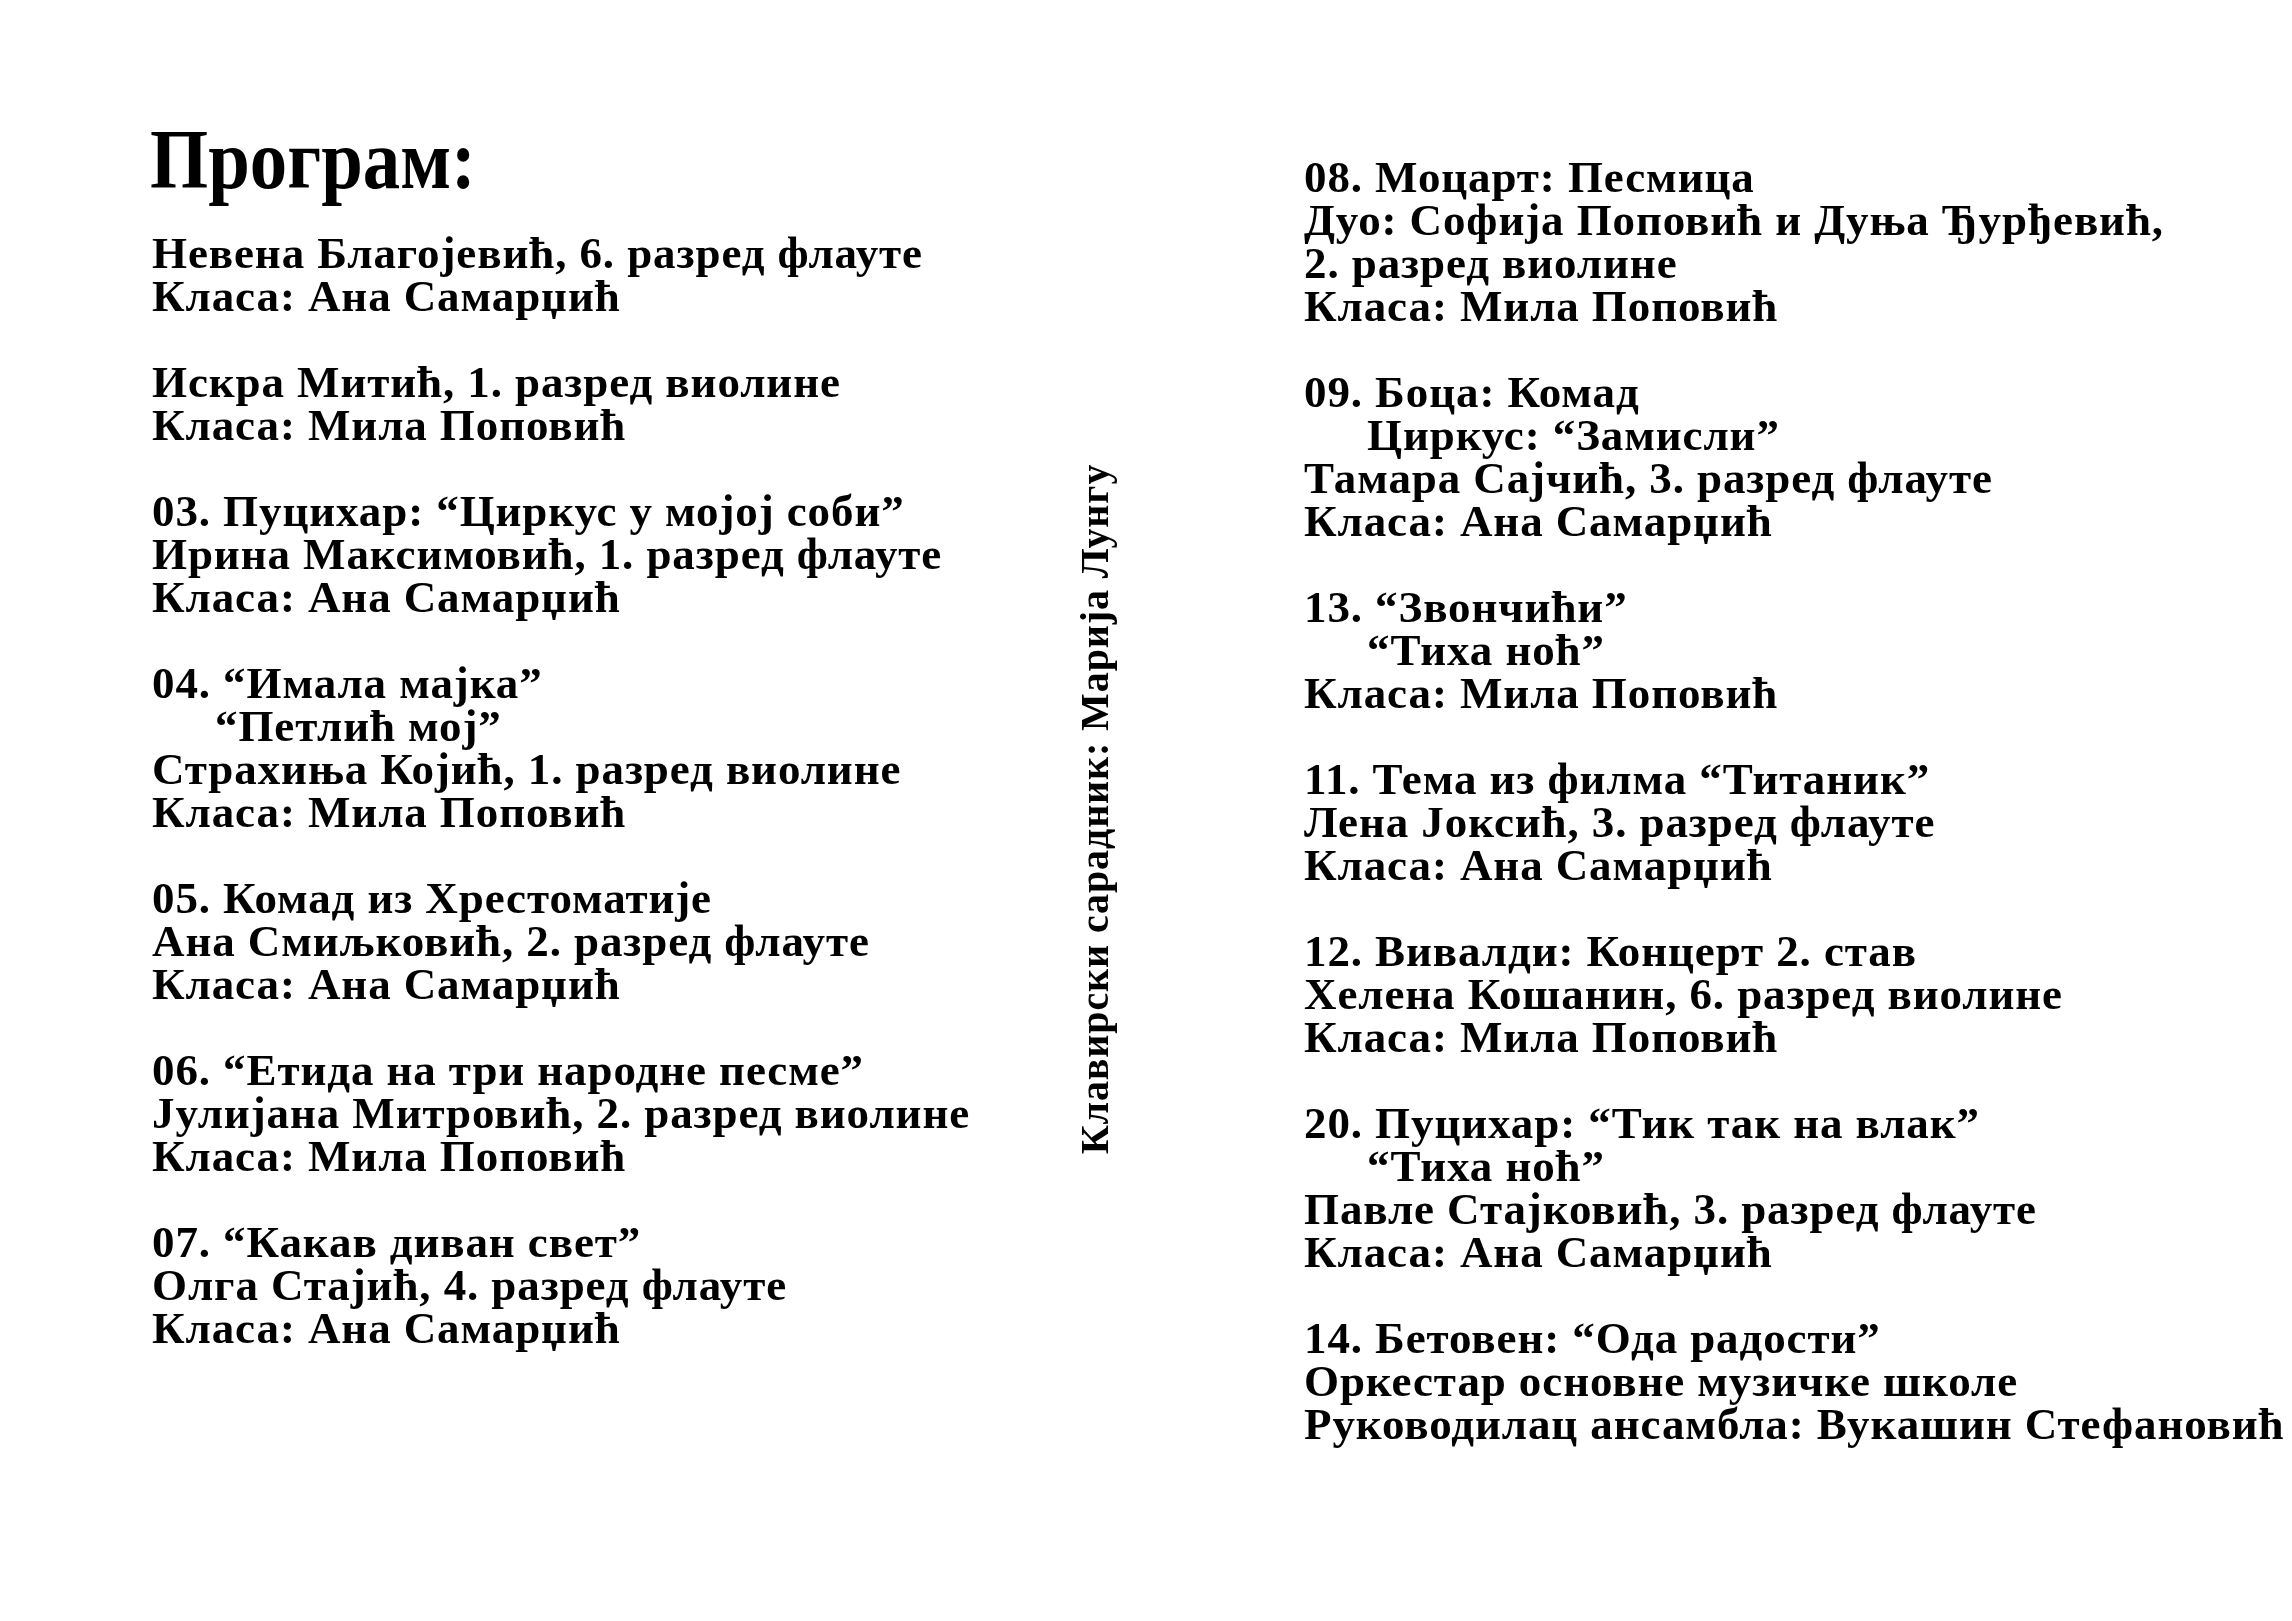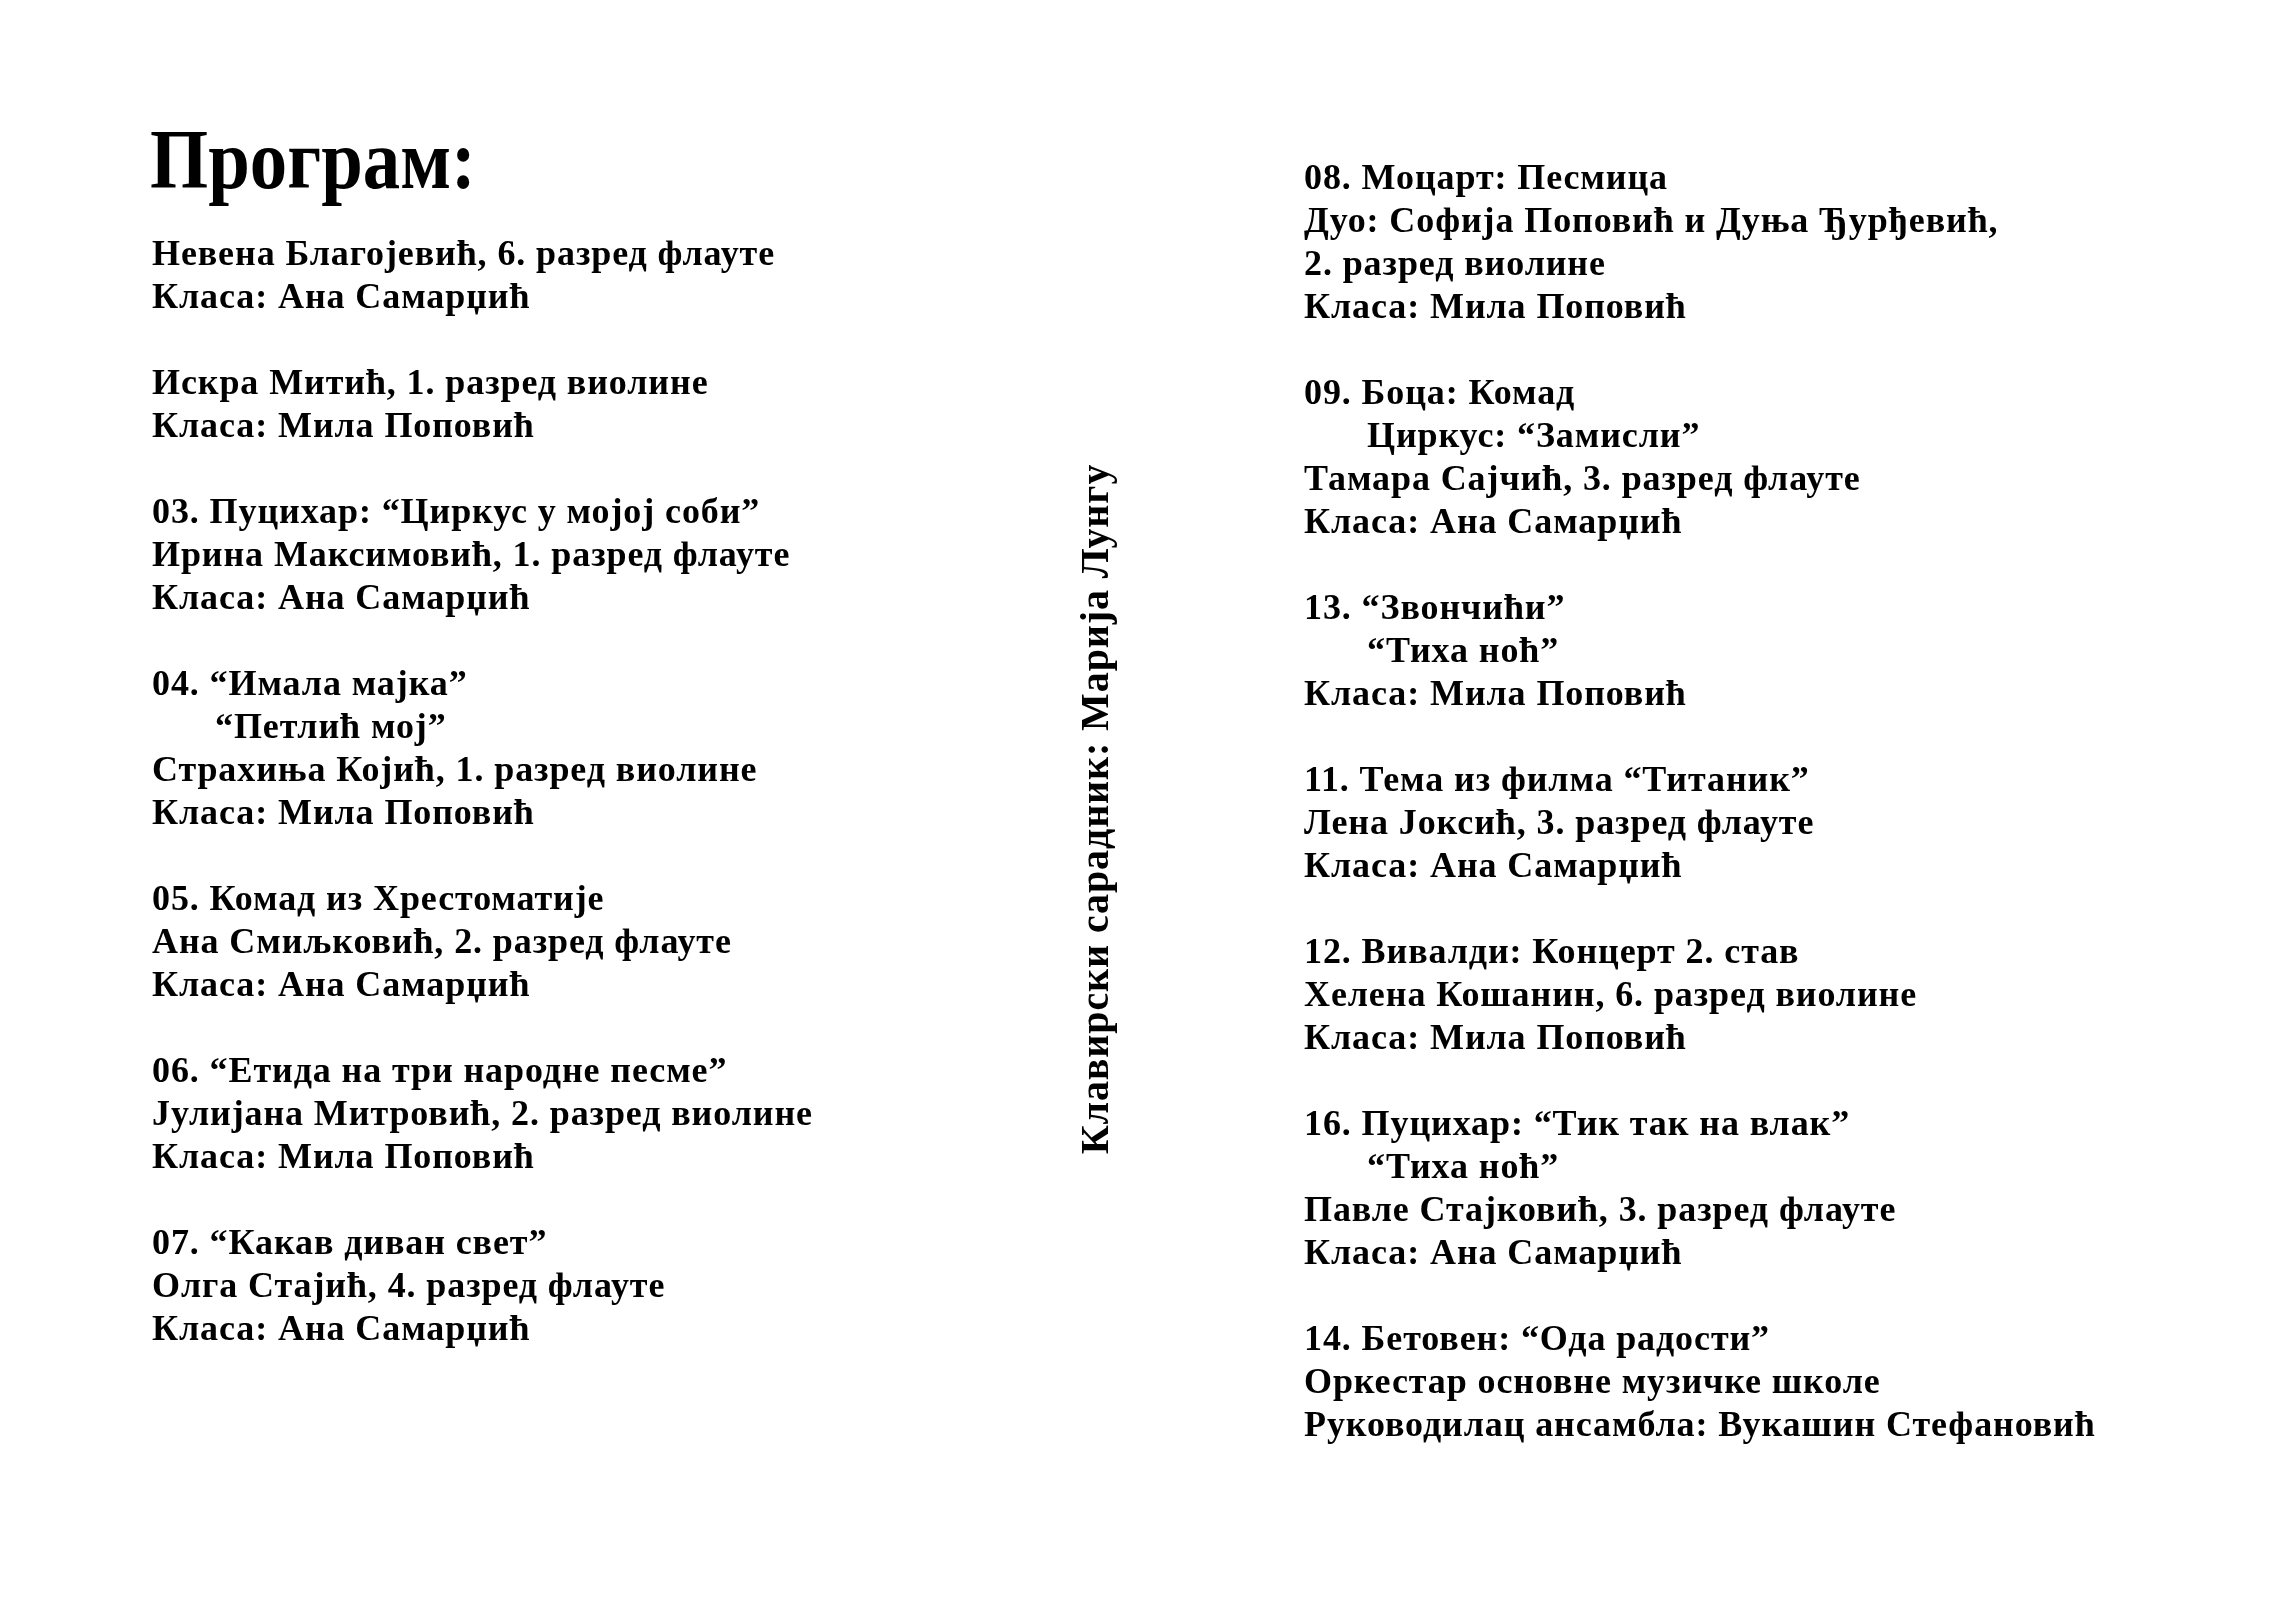--- a/index.html
+++ b/index.html
@@ -22,21 +22,21 @@
       top: 117px;
       margin: 0;
       font-size: 85px;
       line-height: 1;
       white-space: nowrap;
       transform: scaleX(0.88);
       transform-origin: left top;
     }
     .col {
       position: absolute;
-      font-size: 36px;
+      font-size: 45px;
       line-height: 43px;
       letter-spacing: 0.9px;
     }
     .col-left  { left: 152px;  top: 232px; width: 931px; }
     .col-right { left: 1304px; top: 156px; width: 989px; }
     .item { margin: 0 0 43px 0; }
     .line { white-space: nowrap; }
     .line.indent { padding-left: 63px; }
     .vertical-note {
       position: absolute;
@@ -128,21 +128,21 @@
       <div class="line">Класа: Ана Самарџић</div>
     </div>
 
     <div class="item">
       <div class="line">12. Вивалди: Концерт 2. став</div>
       <div class="line">Хелена Кошанин, 6. разред виолине</div>
       <div class="line">Класа: Мила Поповић</div>
     </div>
 
     <div class="item">
-      <div class="line">16. Пуцихар: “Тик так на влак”</div>
+      <div class="line">20. Пуцихар: “Тик так на влак”</div>
       <div class="line indent">“Тиха ноћ”</div>
       <div class="line">Павле Стајковић, 3. разред флауте</div>
       <div class="line">Класа: Ана Самарџић</div>
     </div>
 
     <div class="item">
       <div class="line">14. Бетовен: “Ода радости”</div>
       <div class="line">Оркестар основне музичке школе</div>
       <div class="line">Руководилац ансамбла: Вукашин Стефановић</div>
     </div>

